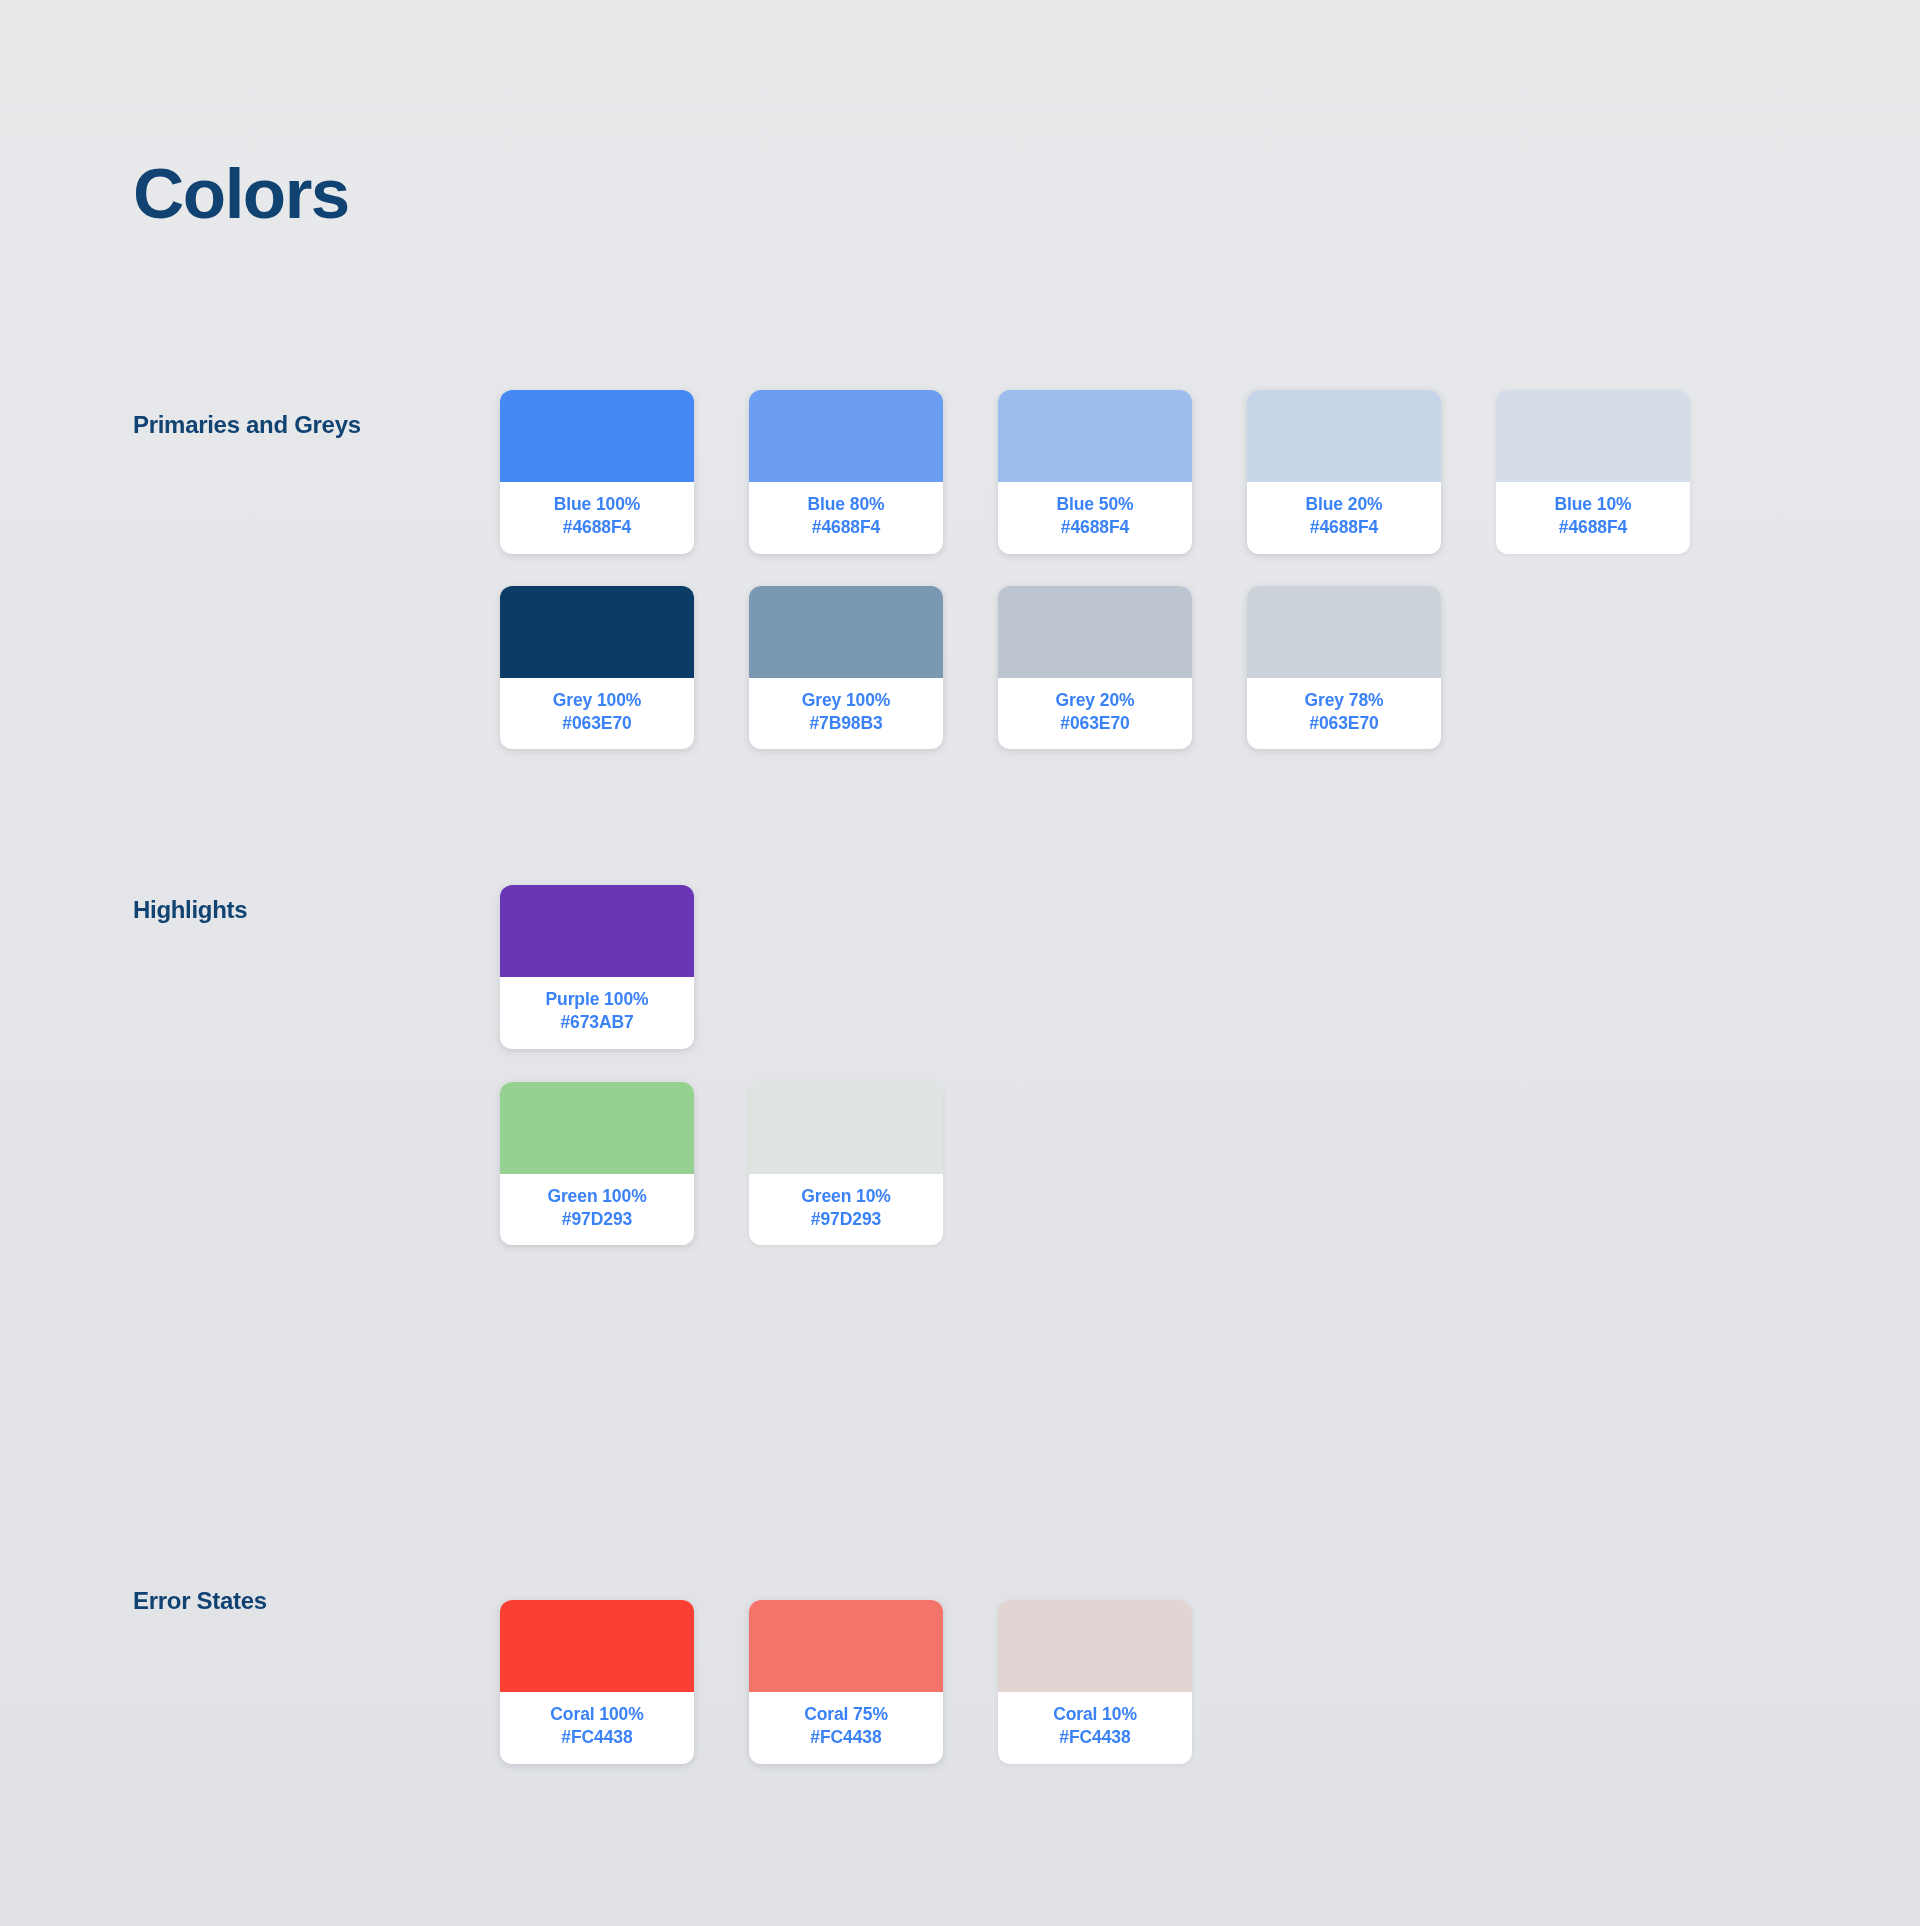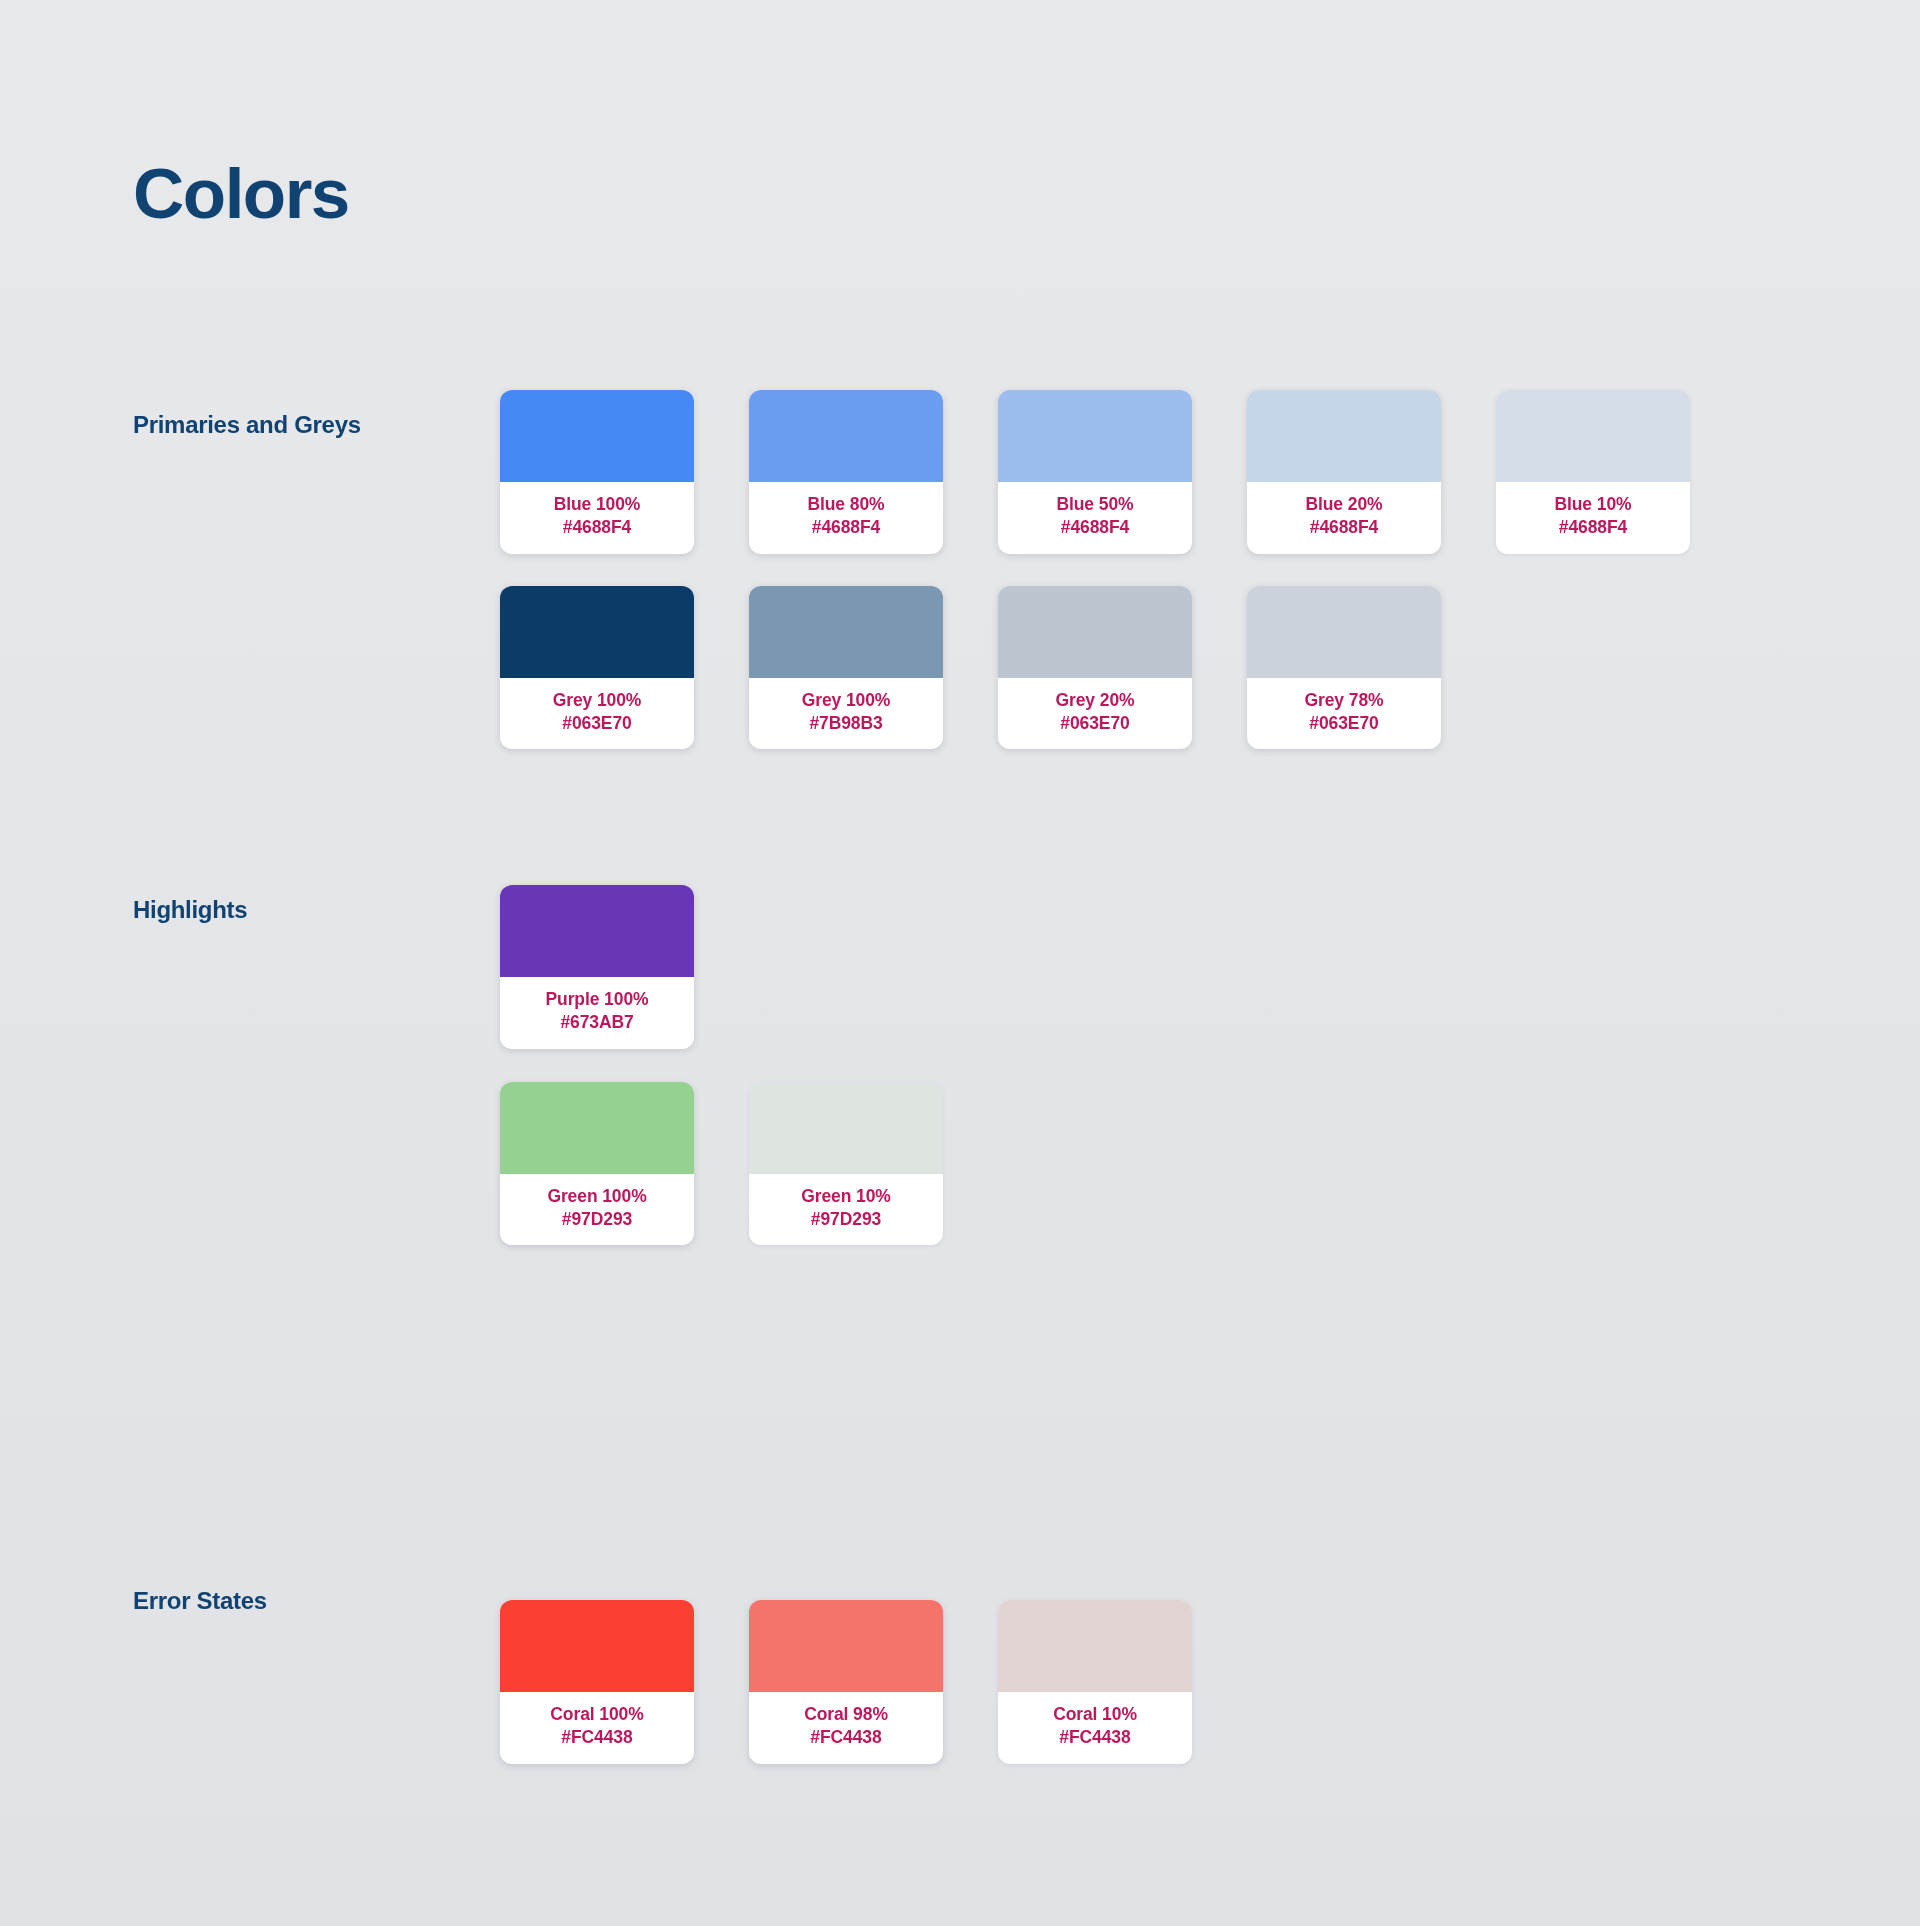--- a/index.html
+++ b/index.html
@@ -76,21 +76,21 @@
     height: 92px;
     width: 100%;
     display: block;
   }
   .swatch-meta {
     padding: 11px 6px 14px 6px;
     text-align: center;
     font-size: 17.5px;
     font-weight: 700;
     line-height: 1.33;
-    color: #be185d;
+    color: #3b82f6;
     letter-spacing: -0.1px;
   }
   .swatch-name, .swatch-hex {
     display: block;
     white-space: nowrap;
   }
 
   
   .swatch.flat {
     box-shadow: 0 1px 4px rgba(120, 128, 140, 0.16);
@@ -220,21 +220,21 @@
         <div class="swatch">
           <span class="swatch-color" style="background: rgb(251, 63, 51);"></span>
           <div class="swatch-meta">
             <span class="swatch-name">Coral 100%</span>
             <span class="swatch-hex">#FC4438</span>
           </div>
         </div>
         <div class="swatch">
           <span class="swatch-color" style="background: rgb(244, 115, 106);"></span>
           <div class="swatch-meta">
-            <span class="swatch-name">Coral 98%</span>
+            <span class="swatch-name">Coral 75%</span>
             <span class="swatch-hex">#FC4438</span>
           </div>
         </div>
         <div class="swatch flat">
           <span class="swatch-color" style="background: rgb(226, 212, 210);"></span>
           <div class="swatch-meta">
             <span class="swatch-name">Coral 10%</span>
             <span class="swatch-hex">#FC4438</span>
           </div>
         </div>

